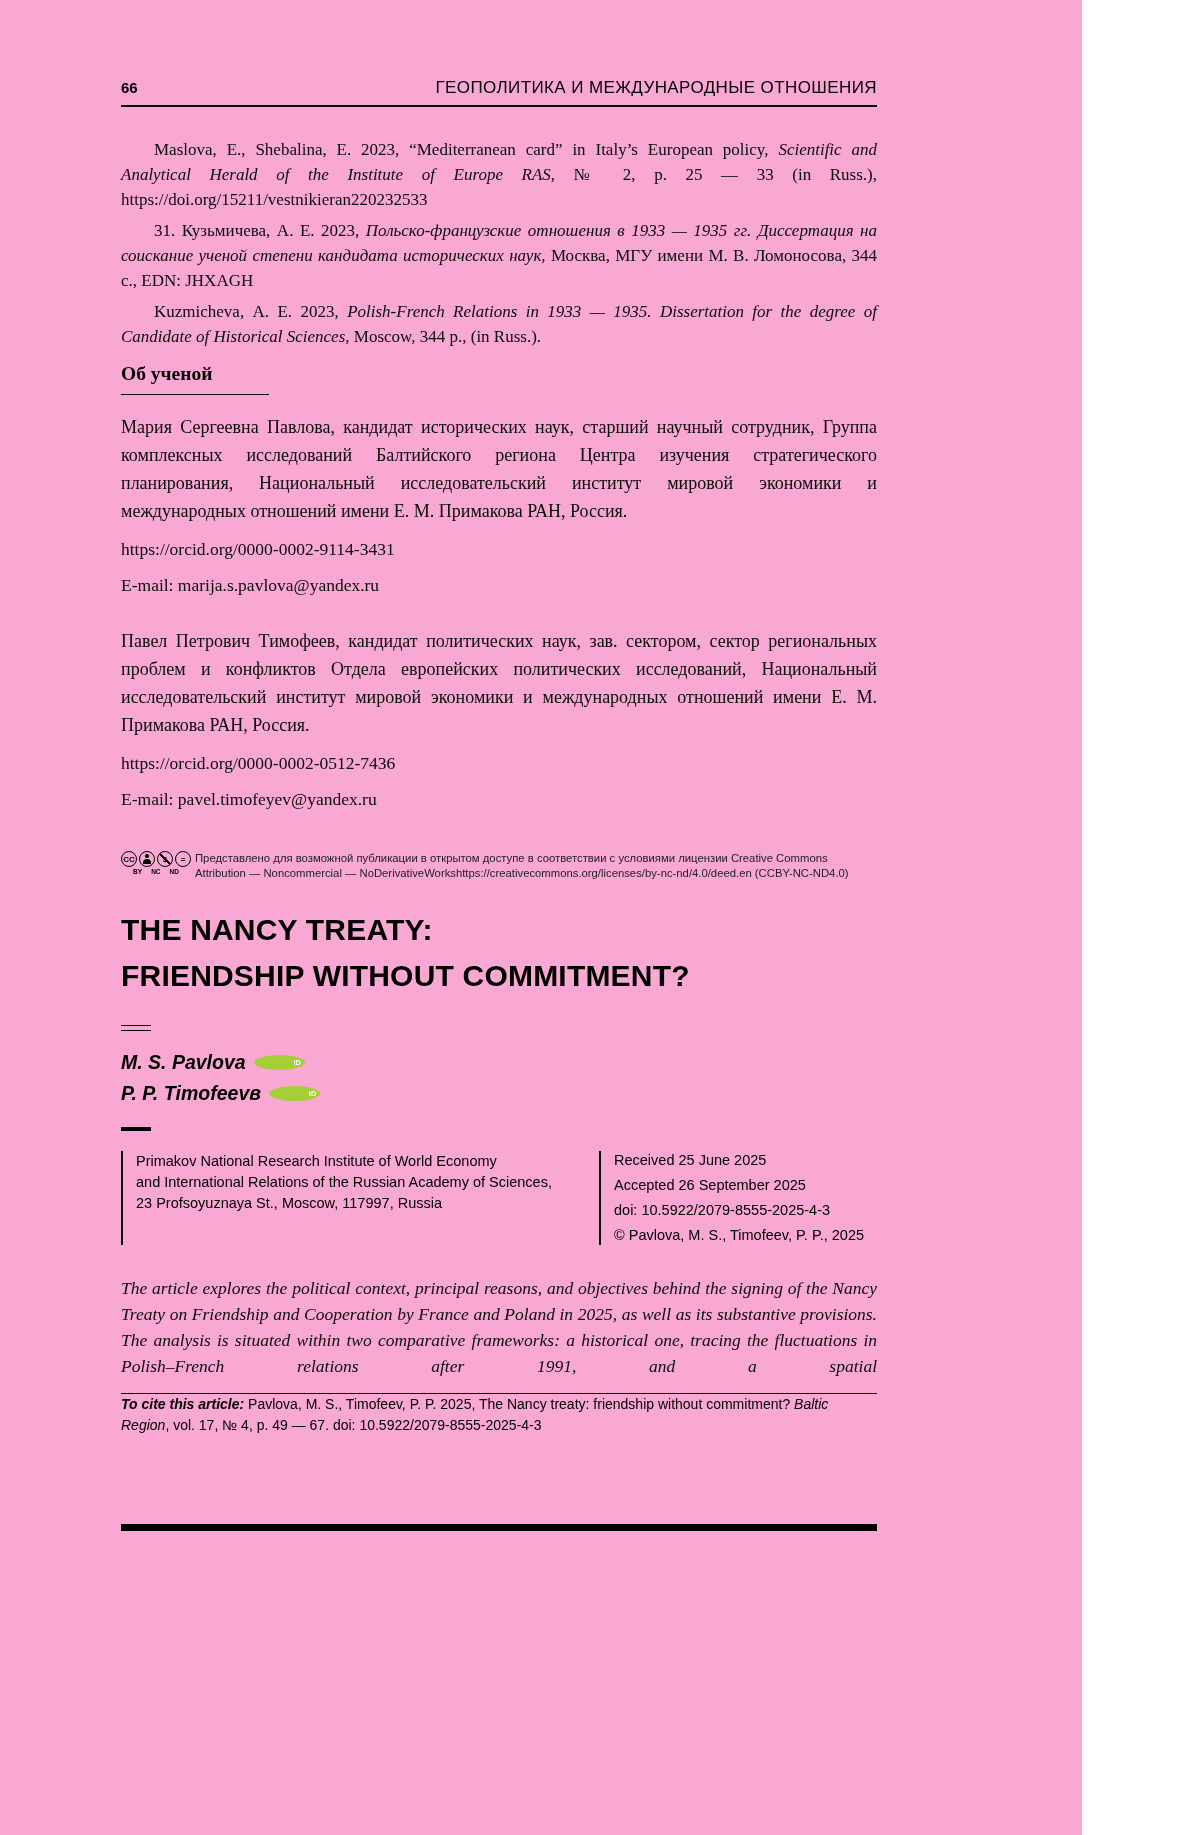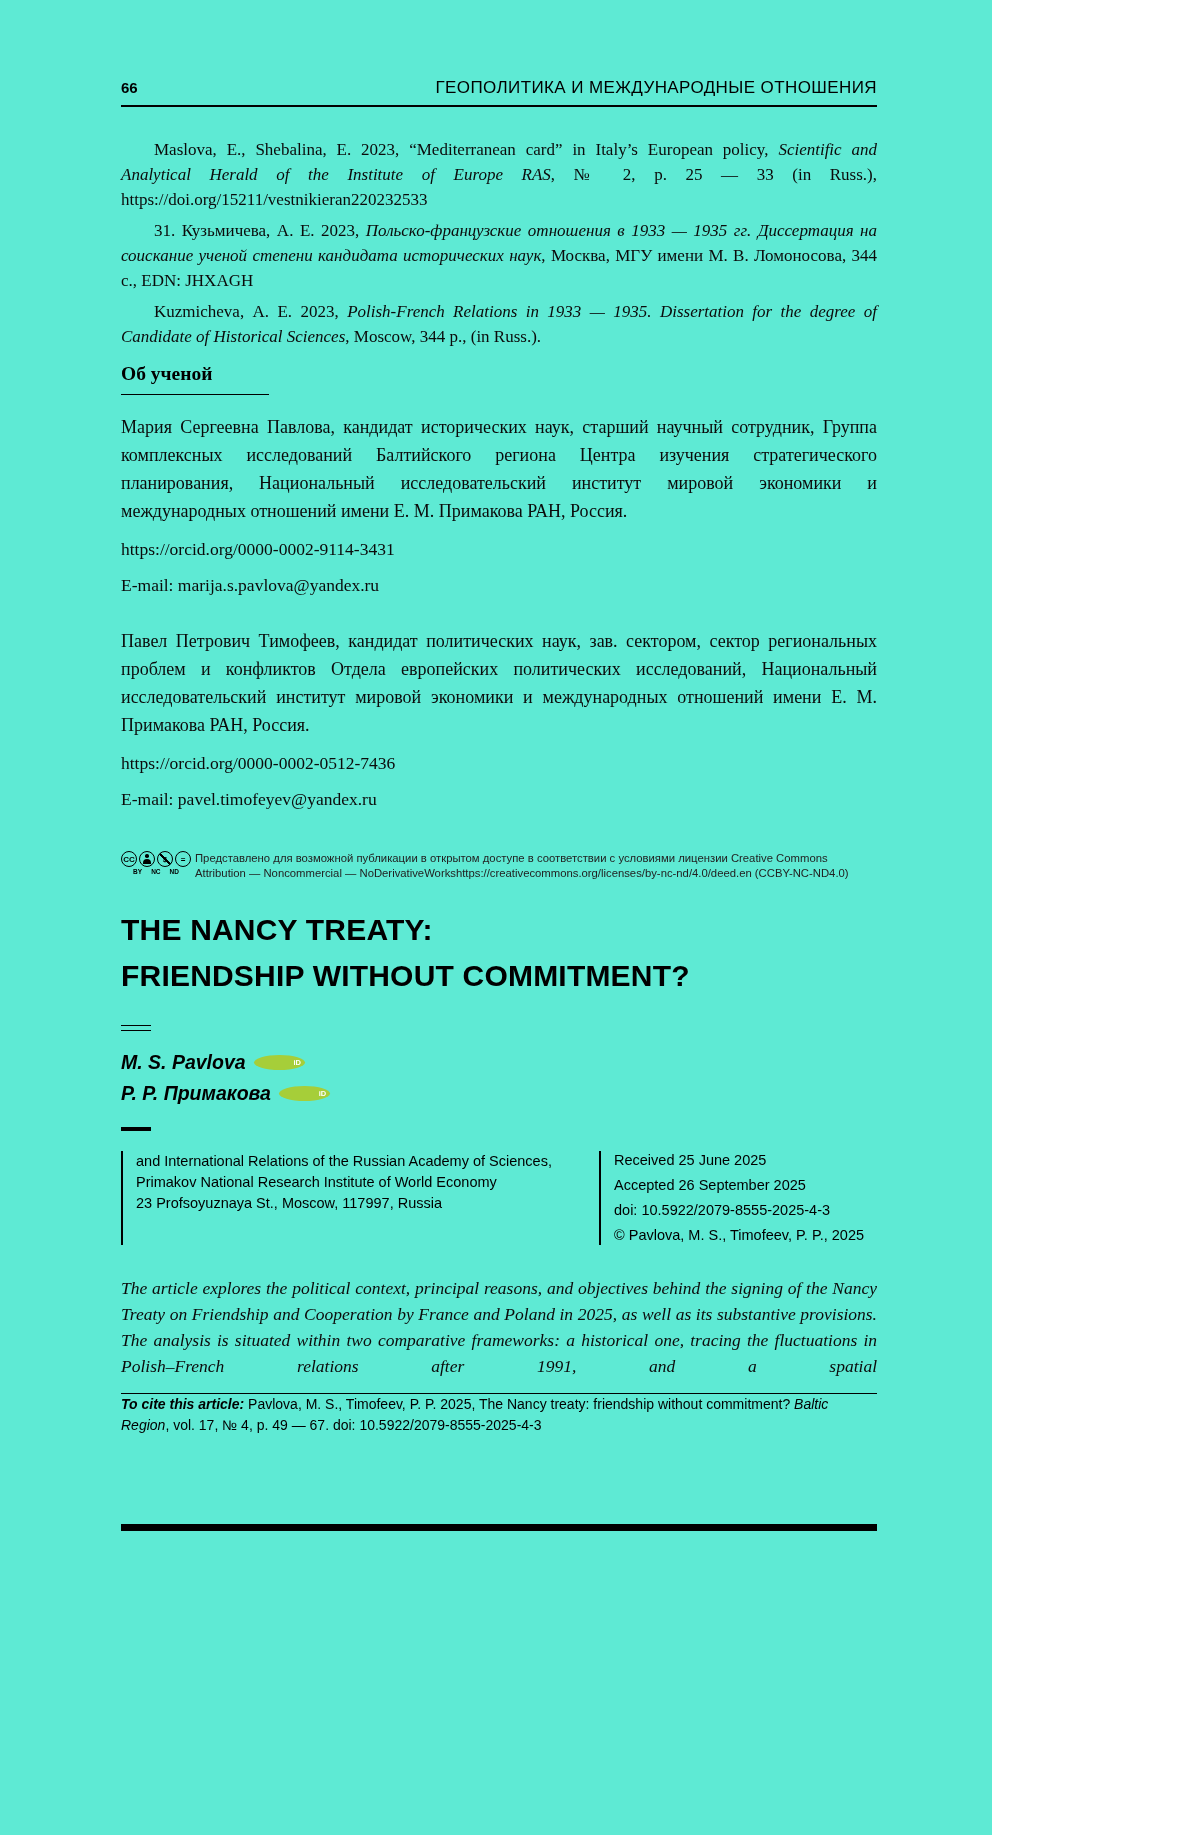--- a/index.html
+++ b/index.html
@@ -1,16 +1,16 @@
 <!DOCTYPE html>
 <html><head>
 <meta charset="utf-8">
 <style>
   html,body{margin:0;padding:0;background:#fff;}
-  .page{width:992px;height:1835px;position:relative;background:#5eead4;color:#111;overflow:hidden;}
+  .page{width:1082px;height:1835px;position:relative;background:#f9a8d4;color:#111;overflow:hidden;}
   .content{position:absolute;left:121px;top:0;width:756px;}
 
   
   .running-head{display:flex;justify-content:space-between;align-items:baseline;padding-top:78px;
     font-family:"Liberation Sans",sans-serif;font-size:15px;color:#000;}
   .page-num{font-weight:700;}
   .run-title{font-size:17px;letter-spacing:.4px;}
   .head-rule{border-top:2.5px solid #000;margin-top:7px;}
 
   
@@ -136,33 +136,33 @@
     <div class="dbl-line"></div>
 
     <div class="authors">
       <div class="auth-line">
         <span>M. S. Pavlova</span>
         <span class="orcid">
             <span>iD</span>
           </span>
       </div>
       <div class="auth-line">
-        <span>P. P. Примакова</span>
+        <span>P. P. Тimofeevв</span>
         <span class="orcid">
             <span>iD</span>
           </span>
       </div>
     </div>
 
     <div class="dash"></div>
 
     <div class="info-row">
       <div class="affil">
+        <div>Primakov National Research Institute of World Economy</div>
         <div>and International Relations of the Russian Academy of Sciences,</div>
-        <div>Primakov National Research Institute of World Economy</div>
         <div>23 Profsoyuznaya St., Moscow, 117997, Russia</div>
       </div>
       <div class="meta">
         <div>Received 25 June 2025</div>
         <div>Accepted 26 September 2025</div>
         <div>doi: 10.5922/2079-8555-2025-4-3</div>
         <div>© Pavlova, M. S., Timofeev, P. P., 2025</div>
       </div>
     </div>
 

